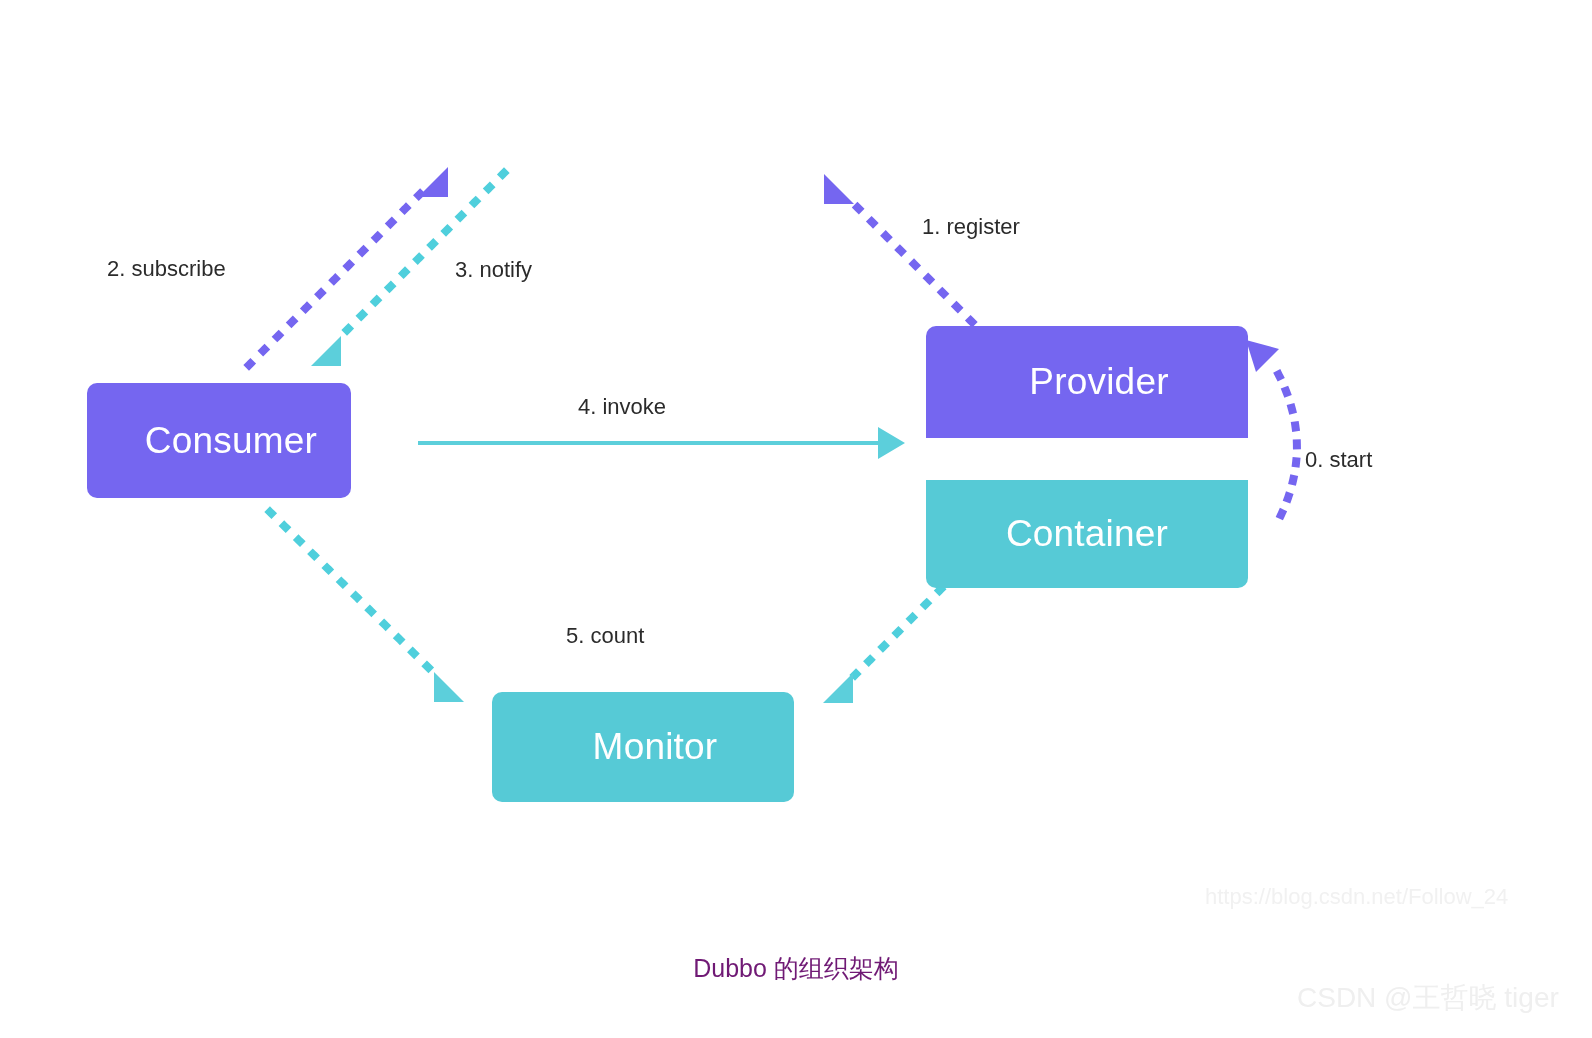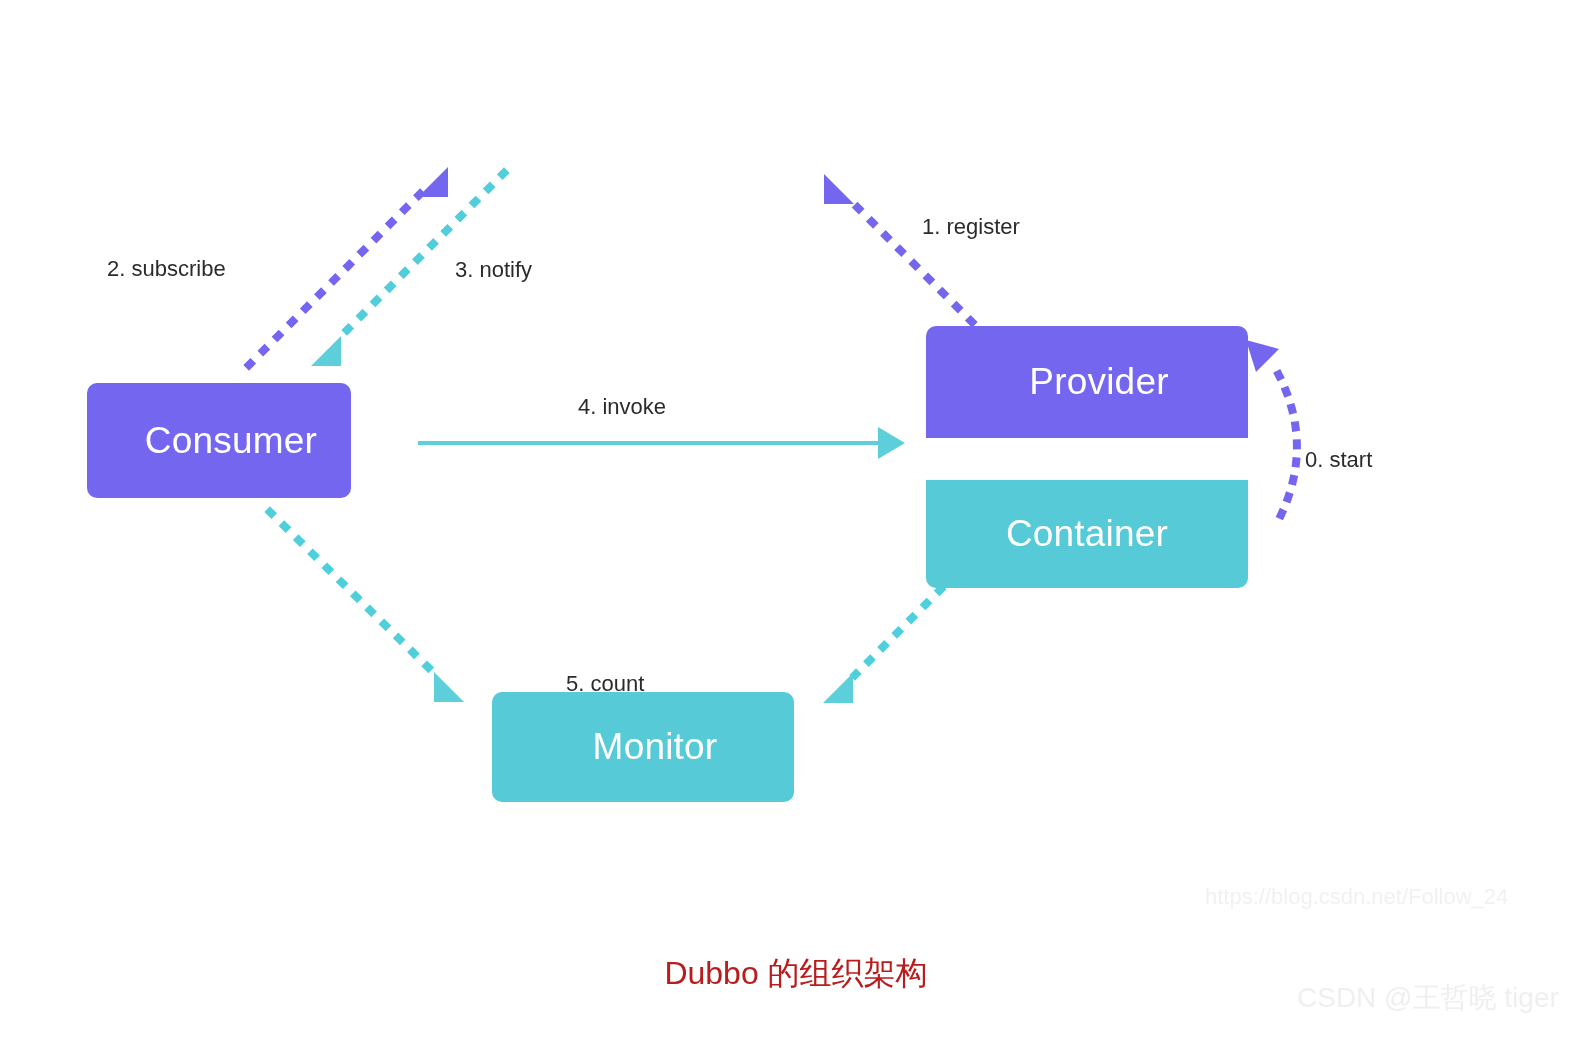--- a/index.html
+++ b/index.html
@@ -55,30 +55,30 @@
     color: #2b2b2b;
     font-size: 22px;
     font-family: "Liberation Sans", sans-serif;
     white-space: nowrap;
   }
   #label-subscribe { left: 107px; top: 256px; }
   #label-notify    { left: 455px; top: 257px; }
   #label-register  { left: 922px; top: 214px; }
   #label-invoke    { left: 578px; top: 394px; }
   #label-start     { left: 1305px; top: 419px; margin-top: 28px; }
-  #label-count     { left: 566px; top: 623px; margin-top: 48px; }
+  #label-count     { left: 566px; top: 623px; }
 
   #caption {
     position: absolute;
     left: 0;
     top: 952px;
     width: 1592px;
     text-align: center;
-    color: #b91c1c;
-    font-size: 32px;
+    color: #701a75;
+    font-size: 25px;
     font-family: "Liberation Sans", sans-serif;
   }
   #watermark-url {
     position: absolute;
     left: 1205px;
     top: 884px;
     color: #f1f1f1;
     font-size: 22px;
     font-family: "Liberation Sans", sans-serif;
     white-space: nowrap;

